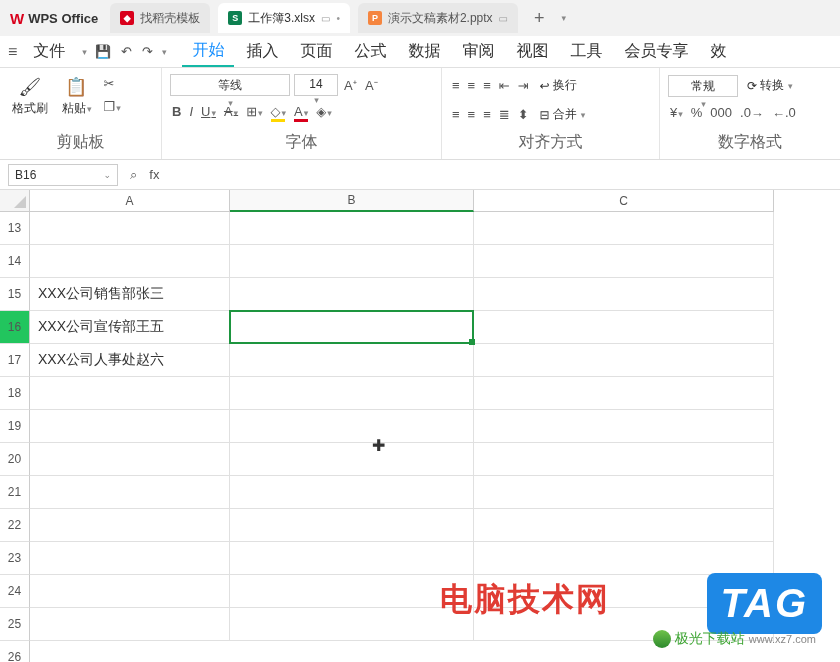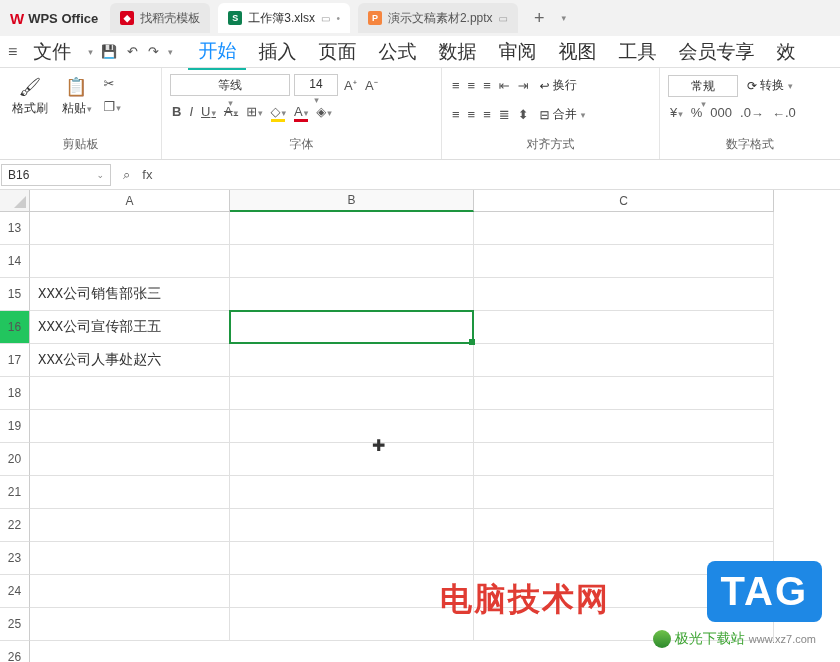--- a/index.html
+++ b/index.html
@@ -16,72 +16,72 @@
 .tab-icon.green { background: #0d8050; }
 .tab-icon.orange { background: #f5853f; }
 .tab-icon.red { background: #d9001b; }
 .tab-close { color: #999; font-size: 10px; }
 .tab-plus { color: #666; font-size: 18px; padding: 0 8px; cursor: pointer; }
 
 
 .menubar { display: flex; align-items: center; height: 32px; background: #fff; border-bottom: 1px solid #e0e0e0; padding: 0 8px; gap: 2px; }
 .menu-left { display: flex; align-items: center; gap: 6px; margin-right: 14px; }
 .hamburger { color: #555; font-size: 16px; cursor: pointer; }
-.menu-item { padding: 4px 10px; cursor: pointer; color: #333; font-size: 19px; }
+.menu-item { padding: 4px 10px; cursor: pointer; color: #333; font-size: 16px; }
 .menu-item.active { color: #1890ff; border-bottom: 2px solid #14b8a6; font-weight: 500; }
 
 
 .ribbon { display: flex; height: 92px; background: #fff; border-bottom: 1px solid #ddd; }
 .ribbon-group { display: flex; flex-direction: column; border-right: 1px solid #e5e5e5; padding: 4px 8px; }
 .ribbon-content { flex: 1; display: flex; align-items: flex-start; gap: 6px; padding-top: 2px; }
-.ribbon-label { text-align: center; font-size: 12px; color: #666; padding-bottom: 2px; }
+.ribbon-label { text-align: center; font-size: 16px; color: #666; padding-bottom: 2px; }
 .rbtn { display: flex; flex-direction: column; align-items: center; cursor: pointer; padding: 2px 4px; font-size: 12px; gap: 2px; }
 .icon-lg { font-size: 18px; height: 22px; display: flex; align-items: center; }
 .icon-sm { font-size: 13px; color: #555; cursor: pointer; padding: 2px; }
 .selectbox { border: 1px solid #ccc; background: #fff; font-size: 12px; padding: 2px 4px; height: 22px; display: flex; align-items: center; gap: 4px; cursor: pointer; flex-direction: column; }
 .selectbox.font { width: 120px; justify-content: space-between; }
 .selectbox.size { width: 44px; justify-content: space-between; }
 .col { display: flex; flex-direction: column; gap: 4px; }
 .row { display: flex; align-items: center; gap: 4px; }
 .dd { font-size: 9px; color: #888; margin-left: 1px; }
 .btn-compound { display: flex; align-items: center; border: 1px solid transparent; padding: 2px 4px; cursor: pointer; font-size: 12px; gap: 3px; }
 .color-bar { display: inline-block; width: 14px; height: 3px; }
 .color-bar.yellow { background: #ffd700; }
 .color-bar.red { background: #d9001b; }
 
 
-.namebar { display: flex; align-items: center; height: 30px; border-bottom: 1px solid #ddd; padding: 2px 1px; gap: 10px; }
+.namebar { display: flex; align-items: center; height: 30px; border-bottom: 1px solid #ddd; padding: 2px 8px; gap: 10px; }
 .namebox { border: 1px solid #ccc; width: 110px; height: 22px; display: flex; align-items: center; justify-content: space-between; padding: 0 6px; font-size: 12px; }
 .formula-area { display: flex; align-items: center; gap: 10px; flex: 1; }
 .fx { color: #555; font-size: 13px; }
 .corner { width: 30px; height: 22px; background: #f5f5f5; border-right: 1px solid #ccc; border-bottom: 1px solid #ccc; }
 .col-headers { display: flex; height: 22px; }
 .col-header { border-right: 1px solid #ccc; border-bottom: 1px solid #ccc; background: #fff; display: flex; align-items: center; justify-content: center; font-size: 12px; color: #555; }
 .col-header.A { width: 200px; }
 .col-header.B { width: 244px; border-bottom: 2px solid #1d953f; background: #f9f9f9; }
 .col-header.C { width: 300px; }
 .row-area { display: flex; }
 .row-headers { display: flex; flex-direction: column; width: 30px; }
 .row-header { height: 33px; border-right: 1px solid #ccc; border-bottom: 1px solid #e0e0e0; background: #fff; display: flex; align-items: center; justify-content: center; font-size: 12px; color: #555; }
 .row-header.sel { background: #22c55e; }
 .cells { position: relative; }
-.cell-row { display: flex; height: 33px; font-family: Liberation Mono, monospace; }
+.cell-row { display: flex; height: 33px; }
 .cell { border-right: 1px solid #e0e0e0; border-bottom: 1px solid #e0e0e0; padding: 0 8px; display: flex; align-items: center; font-size: 14px; color: #333; }
 .cell.A { width: 200px; }
 .cell.B { width: 244px; }
 .cell.C { width: 300px; }
 .selection-box { position: absolute; border: 2px solid #1d953f; pointer-events: none; }
 .selection-handle { position: absolute; width: 6px; height: 6px; background: #1d953f; right: -3px; bottom: -3px; }
 .cursor-plus { position: absolute; font-size: 16px; color: #333; pointer-events: none; }
 
 
 .watermark1 { position: absolute; right: 230px; bottom: 40px; text-align: left; }
 .wm1-a { font-size: 32px; font-weight: bold; color: #E03C33; letter-spacing: 2px; }
 .wm1-b { font-size: 20px; color: #2F88E2; font-weight: bold; }
-.watermark2 { position: absolute; right: 18px; bottom: 40px; display: flex; align-items: center; gap: 6px; }
+.watermark2 { position: absolute; right: 18px; bottom: 28px; display: flex; align-items: center; gap: 6px; font-style: italic; }
 .tagbox { background: #1E88E5; color: #fff; font-size: 40px; font-weight: bold; padding: 8px 14px; border-radius: 8px; letter-spacing: 2px; }
 .watermark3 { position: absolute; right: 24px; bottom: 14px; font-size: 14px; color: #3fa535; display: flex; align-items: center; gap: 4px; }
 .wm3-icon { width: 18px; height: 18px; border-radius: 50%; background: linear-gradient(#6fc24a, #2d8a2d); display: inline-block; }
 
 svg { display: block; }
 </style>
 </head>
 <body>
 
 <div class="titlebar">

